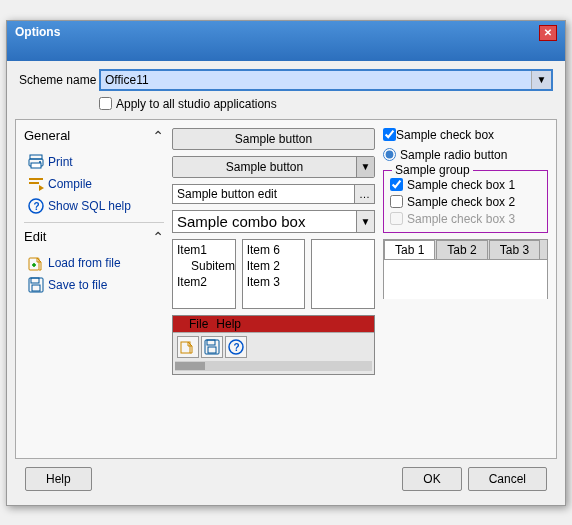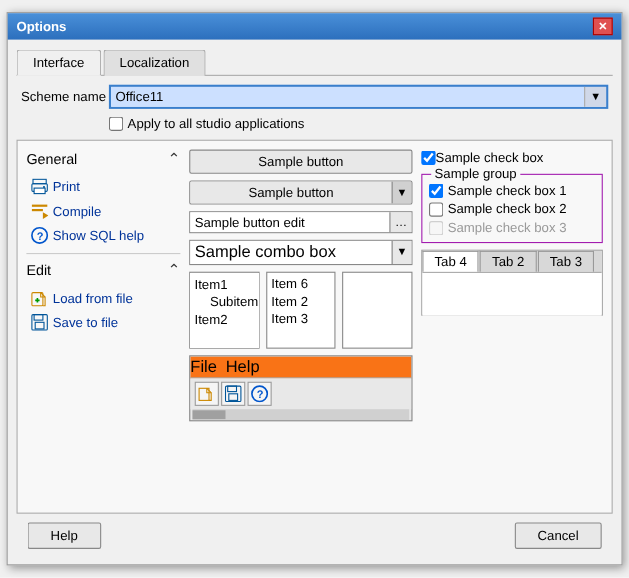--- a/index.html
+++ b/index.html
@@ -18,23 +18,23 @@
       width: 560px;
       background: #f0f0f0;
       border: 1px solid #999;
       box-shadow: 2px 2px 8px rgba(0,0,0,0.4);
     }
     .title-bar {
       background: linear-gradient(to bottom, #4a90d9, #2c6fbd);
       color: white;
       padding: 4px 8px;
       display: flex;
-      align-items: center;
+      align-items: flex-start;
       justify-content: space-between;
-      height: 24px;
+      height: 40px;
     }
     .title-bar-text {
       font-size: 12px;
       font-weight: bold;
     }
     .title-bar-buttons {
       display: flex;
       gap: 2px;
     }
     .title-btn {
@@ -297,24 +297,24 @@
     .list-box .subitem { padding: 1px 2px 1px 16px; }
     
     .mini-toolbar-area {
       border: 1px solid #888;
       background: #e8e8e8;
       height: 60px;
       overflow: hidden;
     }
     .mini-toolbar-menu {
       display: flex;
-      background: #f97316;
-      padding: 1px 0;
+      background: #b91c1c;
+      padding: 1px 16px;
       border-bottom: 1px solid #aaa;
-      font-size: 15px;
+      font-size: 12px;
       gap: 8px;
     }
     .mini-toolbar-menu span { cursor: pointer; }
     .mini-toolbar-icons {
       display: flex;
       padding: 3px 4px;
       gap: 2px;
       background: #e8e8e8;
       align-items: center;
     }
@@ -438,24 +438,20 @@
 
   <div class="title-bar">
     <span class="title-bar-text">Options</span>
     <div class="title-bar-buttons">
       <div class="title-btn">✕</div>
     </div>
   </div>
 
   <div class="window-body">
 
-    <div class="tab-bar">
-      <div class="tab active">Interface</div>
-      <div class="tab">Localization</div>
-    </div>
 
     <div class="scheme-row">
       <span class="scheme-label">Scheme name</span>
       <div class="scheme-input-wrap">
         <input class="scheme-input" type="text" value="Office11" style="">
         <button class="scheme-dropdown-btn">▼</button>
       </div>
     </div>
 
     <div class="apply-row">
@@ -593,49 +589,54 @@
                 <div class="mini-scroll-thumb"></div>
               </div>
             </div>
           </div>
 
           <div class="col-right">
             <div class="checkbox-row">
               <input type="checkbox" checked="" style="">
               <span>Sample check box</span>
             </div>
+            <div class="radio-row">
+              <input type="radio" checked="" name="sampleRadio" style="">
+              <span>Sample radio button</span>
+            </div>
             <div class="group-box">
               <span class="group-box-label">Sample group</span>
               <div class="group-item">
                 <input type="checkbox" checked="" style="">
                 <span>Sample check box 1</span>
               </div>
               <div class="group-item">
                 <input type="checkbox" style="">
                 <span>Sample check box 2</span>
               </div>
               <div class="group-item disabled">
                 <input type="checkbox" disabled="" style="">
                 <span>Sample check box 3</span>
               </div>
             </div>
 
             <div class="tab-control">
               <div class="tab-control-tabs">
-                <div class="tab-control-tab active">Tab 4</div>
+                <div class="tab-control-tab active">Tab 1</div>
                 <div class="tab-control-tab">Tab 2</div>
                 <div class="tab-control-tab">Tab 3</div>
               </div>
               <div class="tab-control-body"></div>
             </div>
           </div>
         </div>
       </div>
     </div>
 
     <div class="bottom-bar">
       <button class="bottom-btn">Help</button>
       <div class="bottom-right">
+        <button class="bottom-btn">OK</button>
         <button class="bottom-btn">Cancel</button>
       </div>
     </div>
   </div>
 </div>
 
 </body></html>

